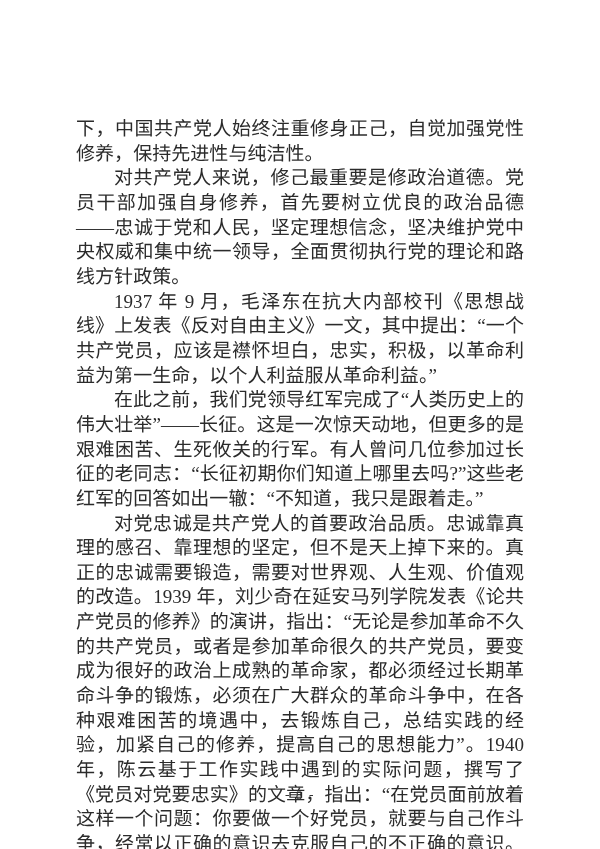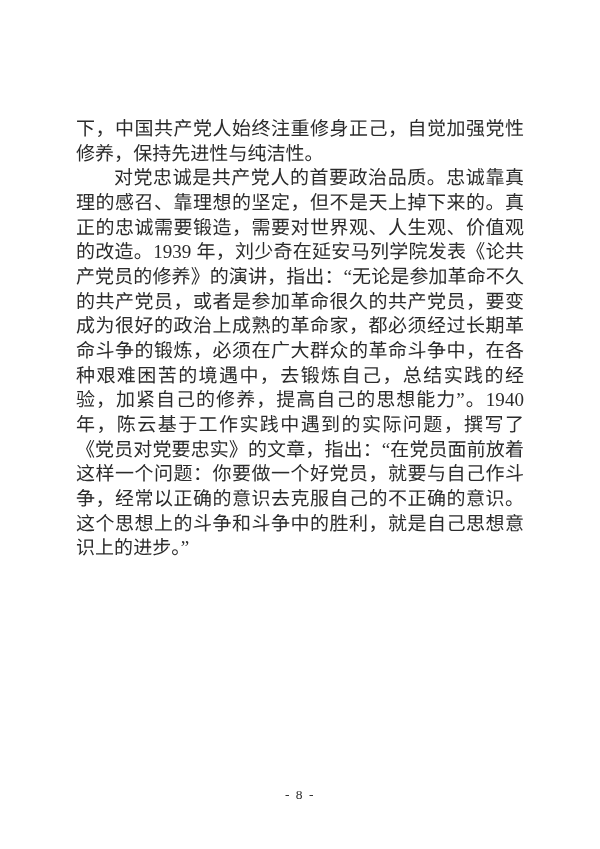--- a/index.html
+++ b/index.html
@@ -47,16 +47,19 @@
     letter-spacing: 1.5px;
     color: #2b2b2b;
   }
 </style>
 </head>
 <body>
 
 <div class="page">
   <div class="doc-body">
     <p class="para no-indent">下，中国共产党人始终注重修身正己，自觉加强党性修养，保持先进性与纯洁性。</p>
+    <p class="para">对共产党人来说，修己最重要是修政治道德。党员干部加强自身修养，首先要树立优良的政治品德——忠诚于党和人民，坚定理想信念，坚决维护党中央权威和集中统一领导，全面贯彻执行党的理论和路线方针政策。</p>
+    <p class="para">1937 年 9 月，毛泽东在抗大内部校刊《思想战线》上发表《反对自由主义》一文，其中提出：“一个共产党员，应该是襟怀坦白，忠实，积极，以革命利益为第一生命，以个人利益服从革命利益。”</p>
+    <p class="para">在此之前，我们党领导红军完成了“人类历史上的伟大壮举”——长征。这是一次惊天动地，但更多的是艰难困苦、生死攸关的行军。有人曾问几位参加过长征的老同志：“长征初期你们知道上哪里去吗?”这些老红军的回答如出一辙：“不知道，我只是跟着走。”</p>
     <p class="para">对党忠诚是共产党人的首要政治品质。忠诚靠真理的感召、靠理想的坚定，但不是天上掉下来的。真正的忠诚需要锻造，需要对世界观、人生观、价值观的改造。1939 年，刘少奇在延安马列学院发表《论共产党员的修养》的演讲，指出：“无论是参加革命不久的共产党员，或者是参加革命很久的共产党员，要变成为很好的政治上成熟的革命家，都必须经过长期革命斗争的锻炼，必须在广大群众的革命斗争中，在各种艰难困苦的境遇中，去锻炼自己，总结实践的经验，加紧自己的修养，提高自己的思想能力”。1940 年，陈云基于工作实践中遇到的实际问题，撰写了《党员对党要忠实》的文章，指出：“在党员面前放着这样一个问题：你要做一个好党员，就要与自己作斗争，经常以正确的意识去克服自己的不正确的意识。这个思想上的斗争和斗争中的胜利，就是自己思想意识上的进步。”</p>
   </div>
   <div class="page-footer">- 8 -</div>
 </div>
 
 </body></html>

